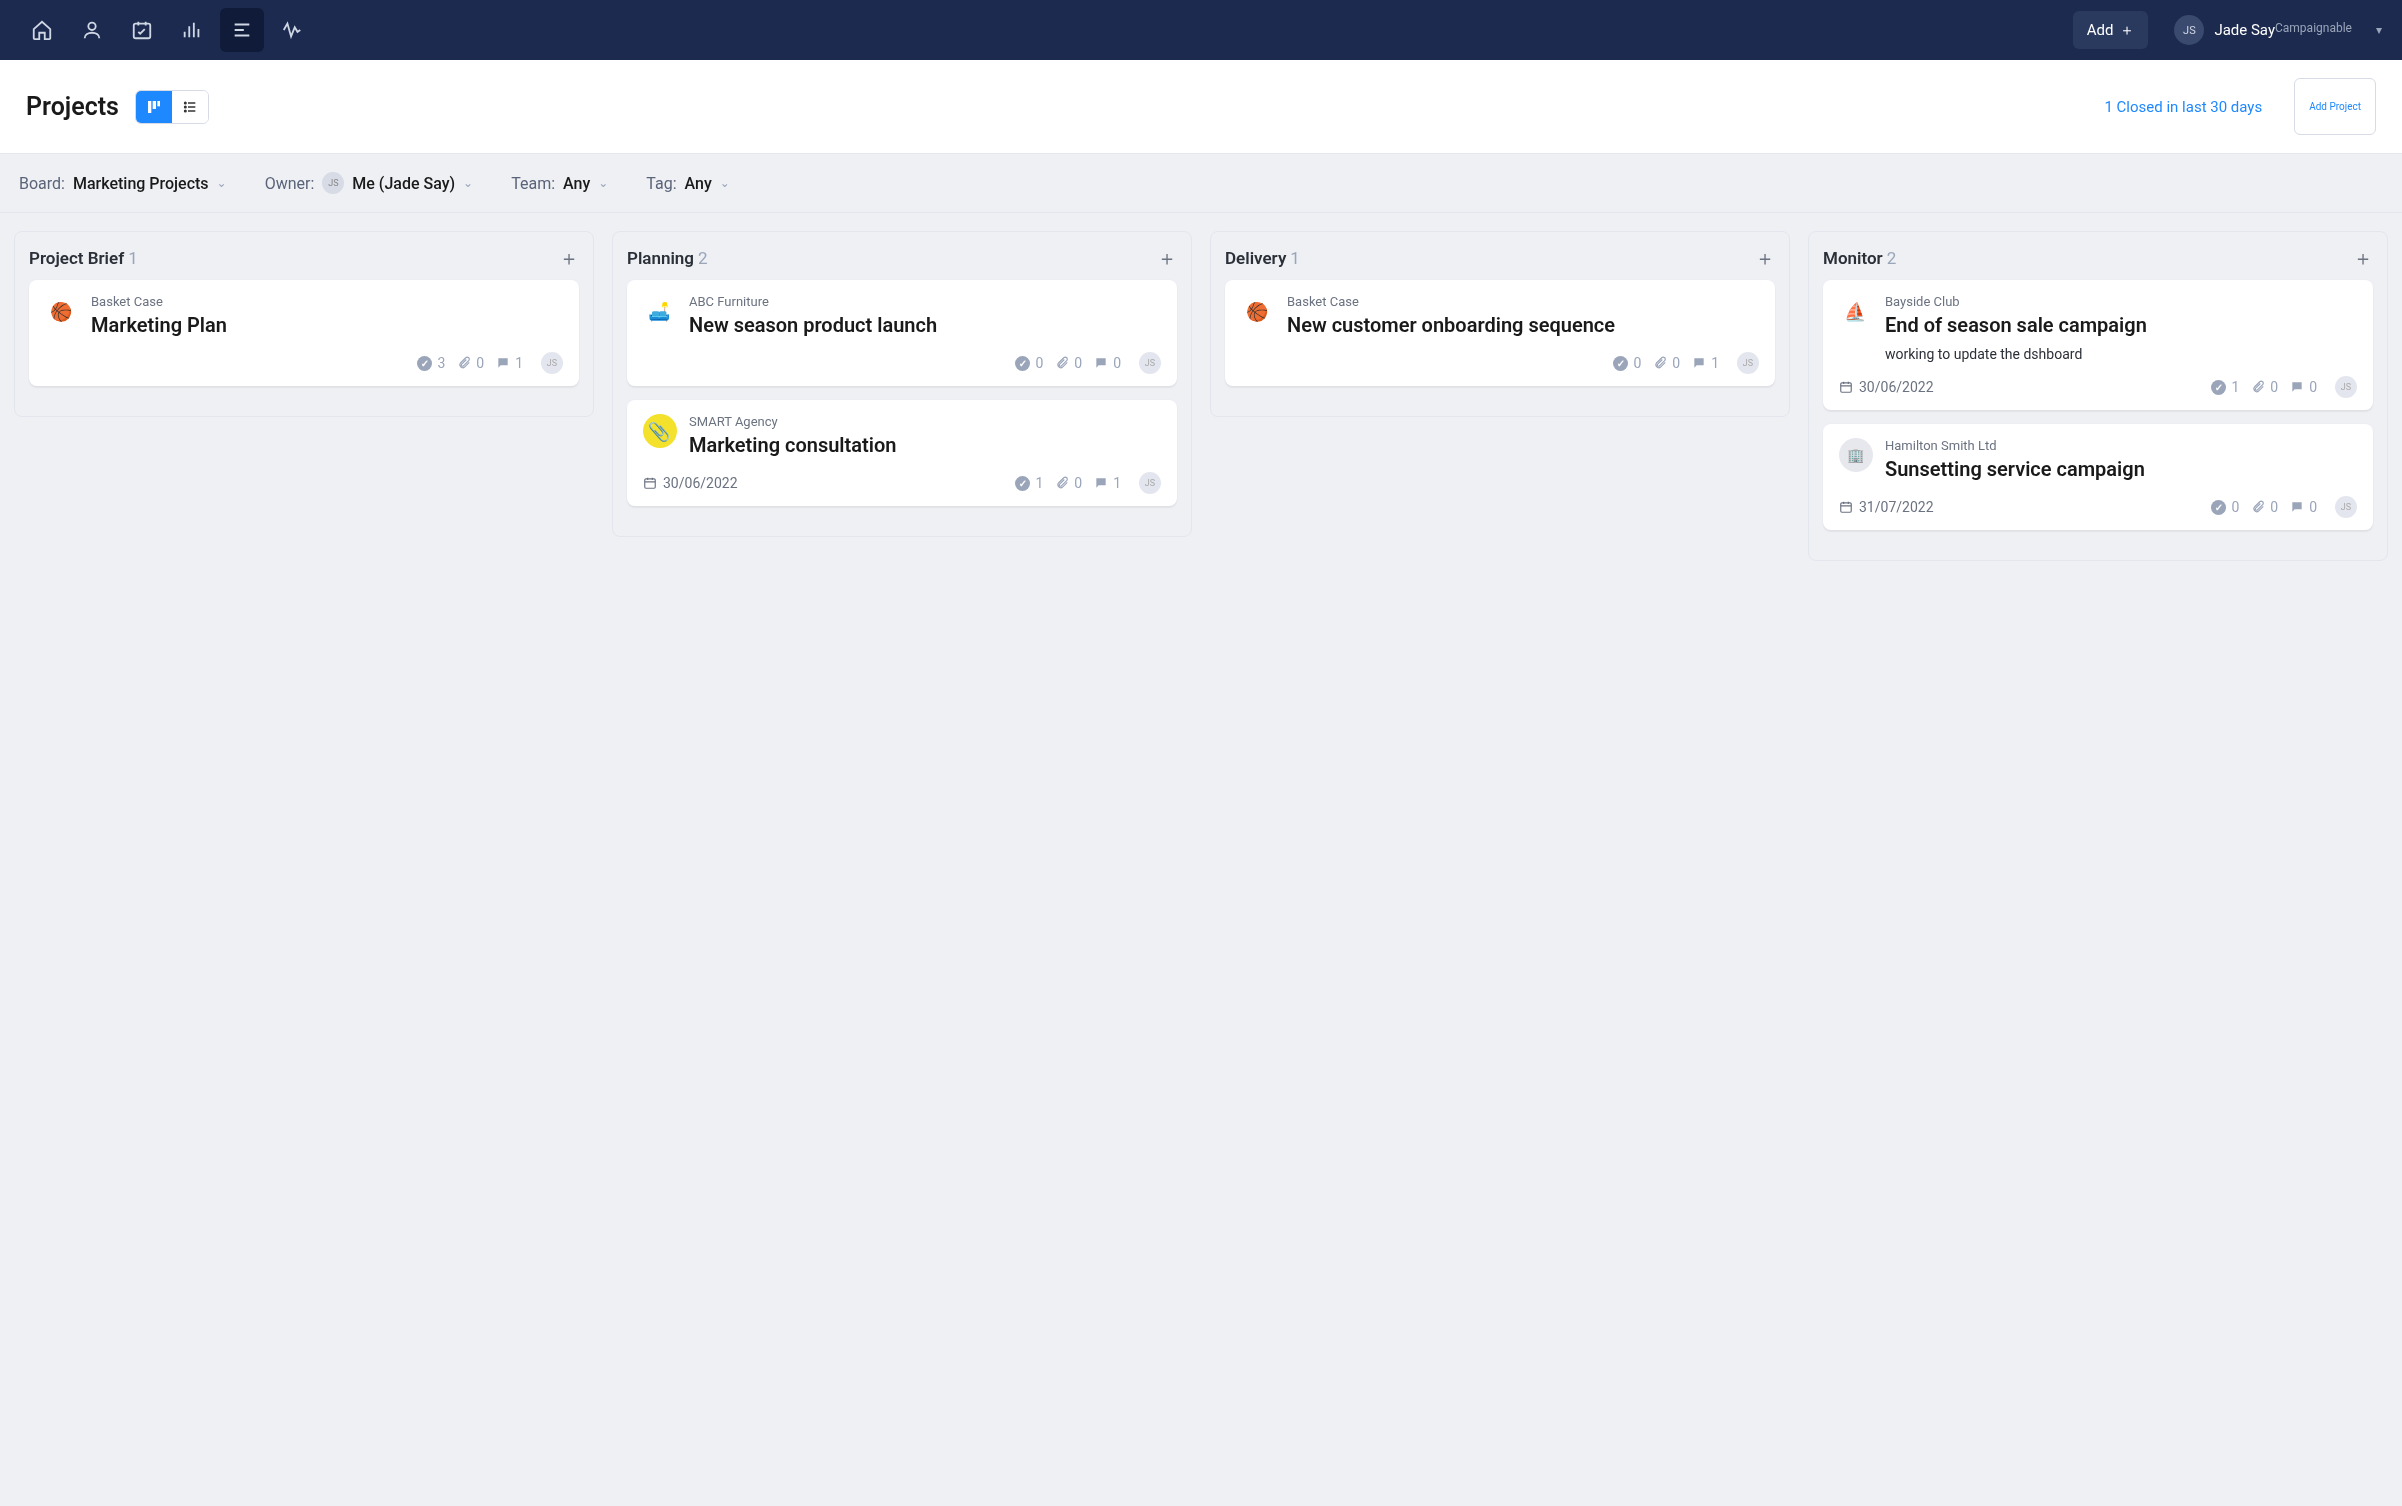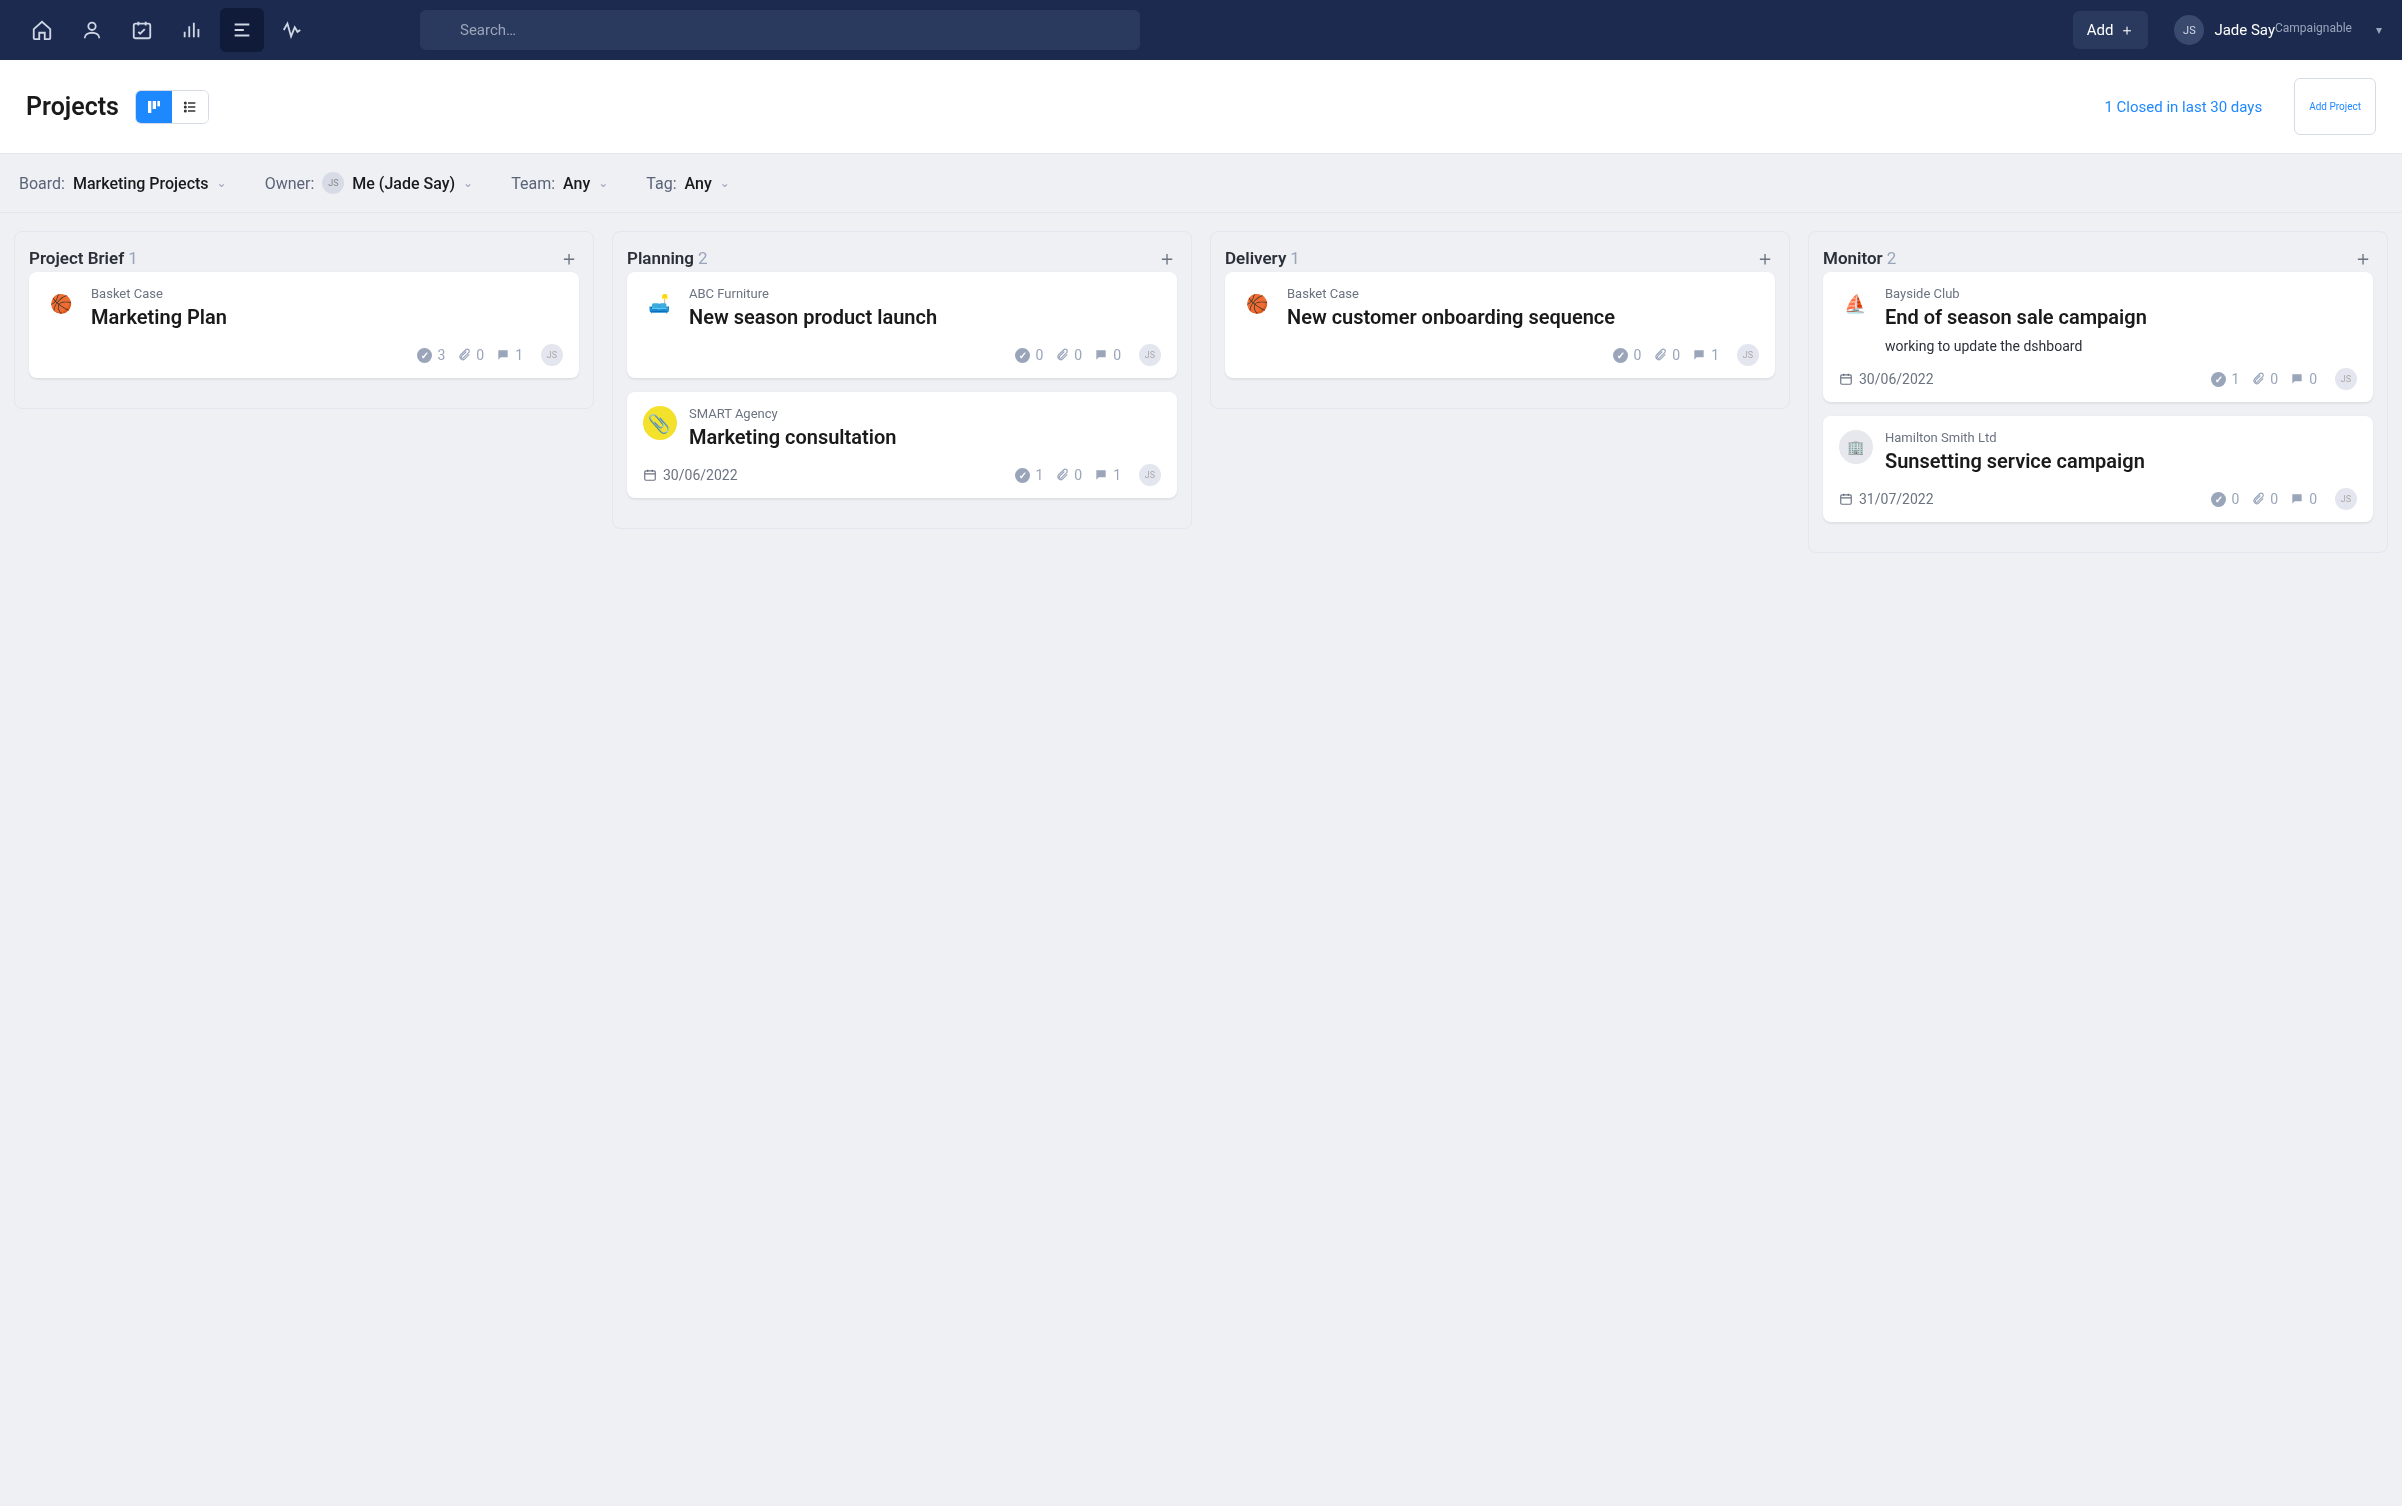--- a/index.html
+++ b/index.html
@@ -39,21 +39,21 @@
 
 .filter-bar { background:#eef0f4; padding:18px 19px; display:flex; gap:38px; border-bottom:1px solid #e3e6ee; }
 .filter { display:flex; align-items:center; gap:8px; font-size:16px; color:#5a6378; cursor:pointer; }
 .filter .val { color:#1a1a1a; font-weight:500; }
 .filter .chev { color:#9aa5ba; font-size:12px; }
 .owner-avatar{ width:22px;height:22px;border-radius:50%;background:#d7dbe6;display:inline-flex;align-items:center;justify-content:center;font-size:9px;color:#888;}
 
 
 .board { display:flex; gap:18px; padding:18px 14px; align-items:flex-start; }
 .column { flex:1; background:#eef0f4; border:1px solid #e3e6ee; border-radius:8px; padding:16px 14px; min-height:60px; }
-.col-head { display:flex; align-items:flex-end; justify-content:space-between; margin-bottom:4px; }
+.col-head { display:flex; align-items:flex-end; justify-content:space-between; margin-bottom:12px; }
 .col-title { font-size:17px; font-weight:600; color:#2b2f38; }
 .col-title .count { font-weight:400; color:#9aa5ba; margin-left:4px; }
 .col-add { color:#6b7280; cursor:pointer; font-size:20px; line-height:1;}
 .card { background:#fff; border-radius:8px; padding:14px 16px 12px 16px; margin-bottom:14px; box-shadow:0 2px 2px rgba(0,0,0,0.06), 0 0 0 1px #eceef4; cursor:pointer; }
 .card-top { display:flex; gap:12px; }
 .client-icon { width:34px; height:34px; border-radius:50%; display:flex; align-items:center; justify-content:center; font-size:18px; flex-shrink:0; }
 .client-name { font-size:13px; color:#6b7280; margin-bottom:3px; }
 .card-title { font-size:20px; font-weight:600; color:#1a1a1a; line-height:1.3; }
 .card-desc { font-size:14px; color:#2b2f38; margin-top:8px; }
 .card-foot { display:flex; align-items:center; justify-content:space-between; margin-top:14px; color:#9aa5ba; font-size:14px; }
@@ -104,31 +104,20 @@
     <svg viewBox="0 0 24 24">
         <path d="M4 6h16M4 12h10M4 18h16"></path>
       </svg>
   </div>
   <div class="nav-icon">
     <svg viewBox="0 0 24 24">
         <path d="M3 12l4-7 4 14 4-10 3 5 3-2"></path>
       </svg>
   </div>
 
-  <div class="search-wrap">
-    <div class="search-box">
-      <span class="search-icon">
-        <svg viewBox="0 0 24 24">
-            <circle cx="11" cy="11" r="7"></circle>
-            <path d="M21 21l-5-5"></path>
-          </svg>
-      </span>
-      <input class="search" placeholder="Search…" style="">
-    </div>
-  </div>
 
   <div class="topbar-spacer"></div>
 
   <button class="add-btn">
     <span>Add</span>
     <span>＋</span>
   </button>
 
   <div class="user-block">
     <div class="avatar-sm">JS</div>

